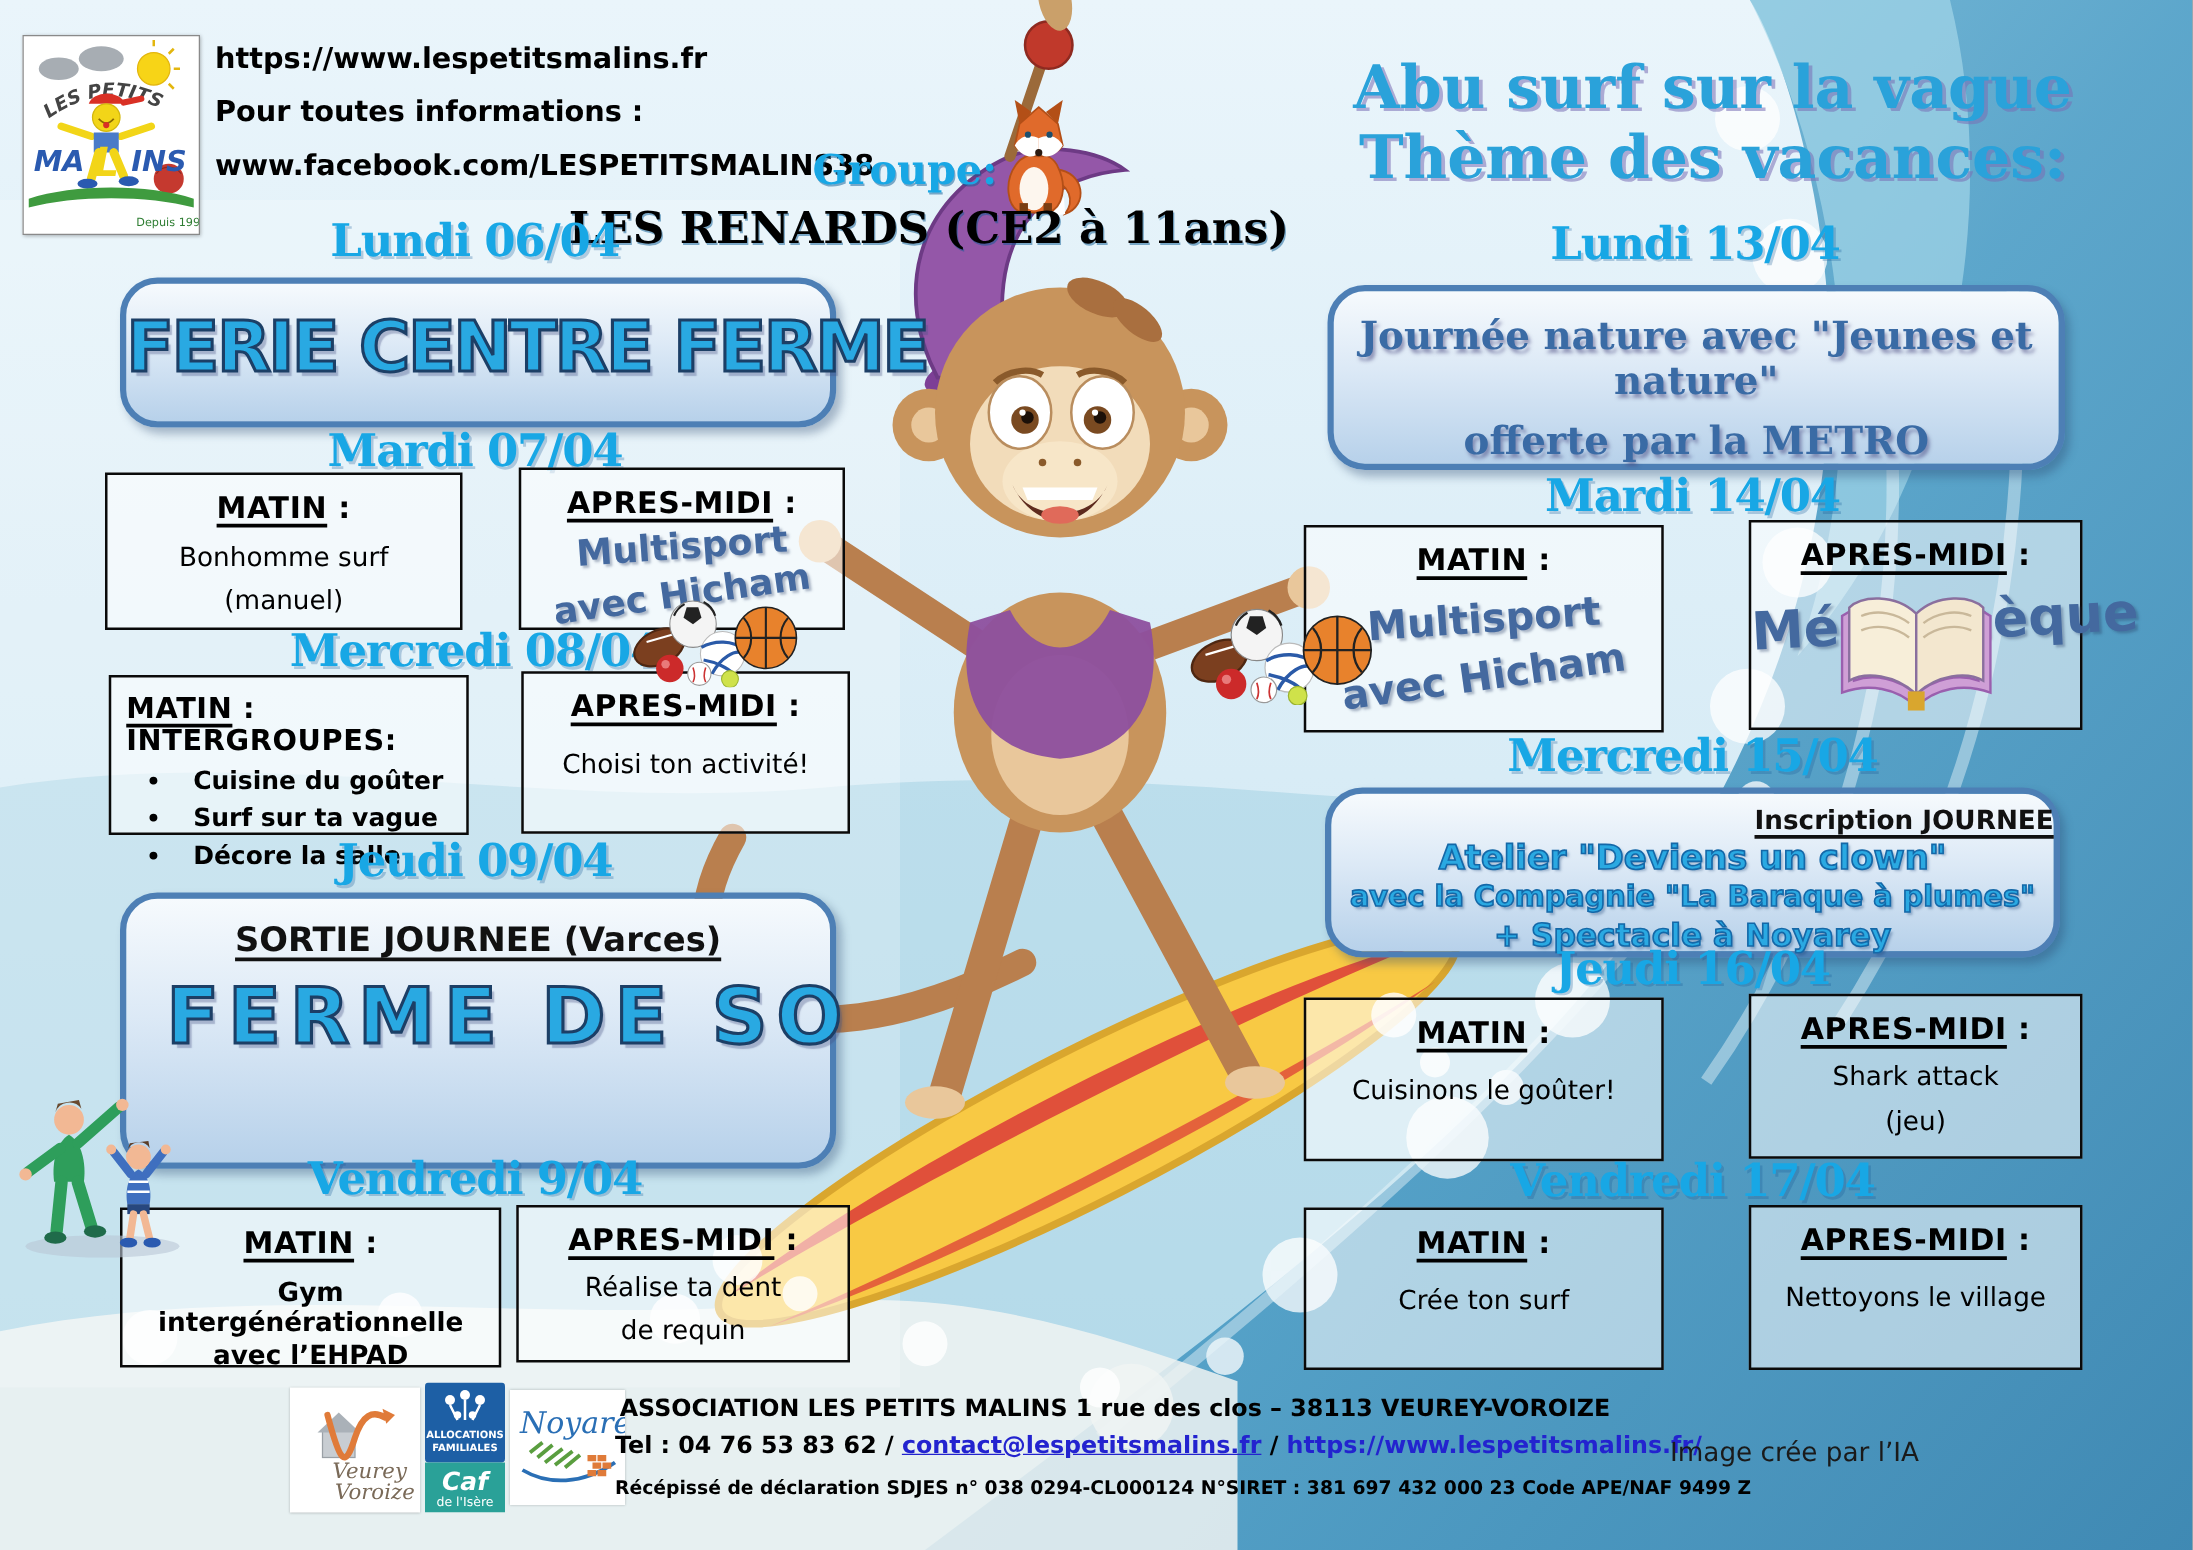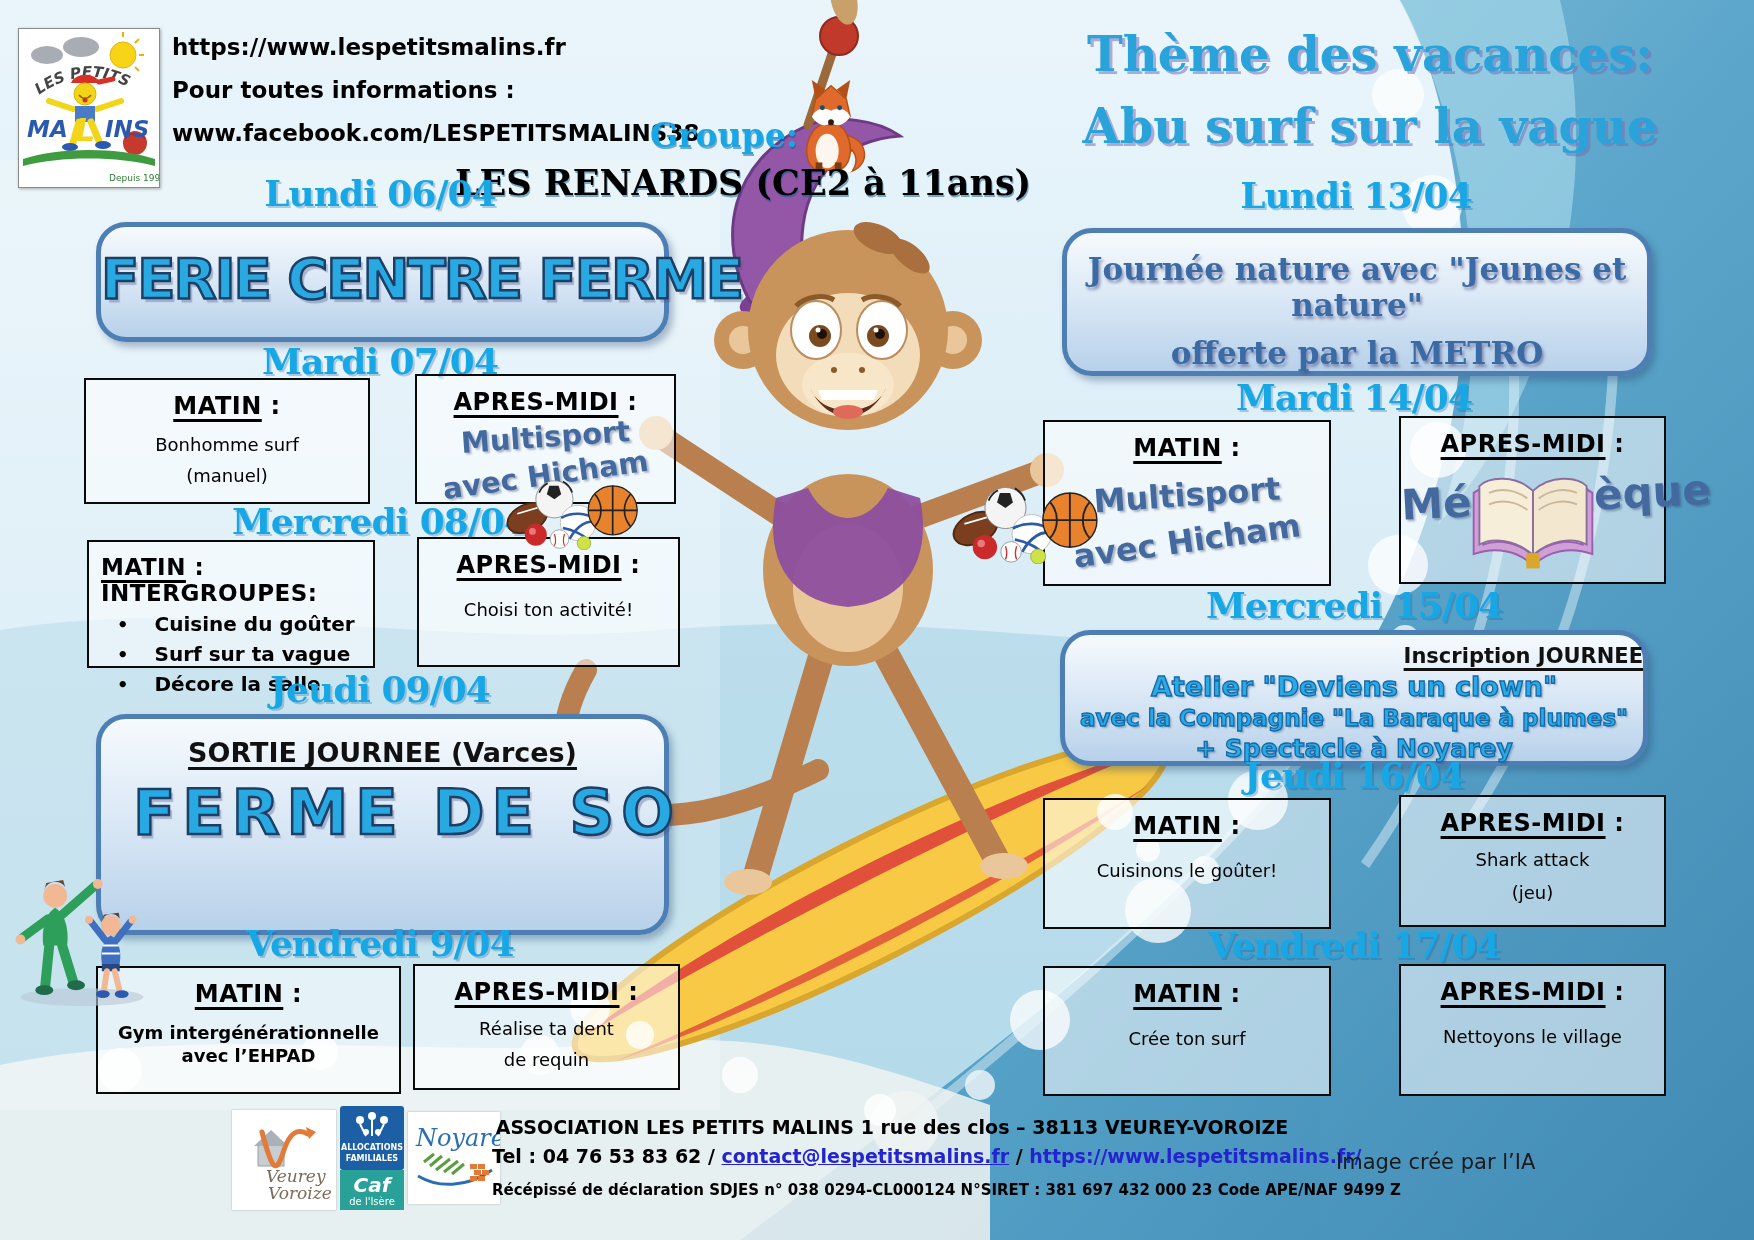--- a/index.html
+++ b/index.html
@@ -34,21 +34,21 @@
     text-align:center;text-shadow:2px 2px 2px rgba(30,70,120,.35);white-space:nowrap;}
   .cl1{font-size:27px;margin-top:3px;}
   .cl2{font-size:23px;margin-top:3px;}
   .cl3{font-size:25px;margin-top:3px;}
 
   
   .abox{background:rgba(255,255,255,.55);border:2px solid #0a0a0a;}
   .abox-title{font-size:24px;font-weight:bold;letter-spacing:.5px;text-align:center;
     margin-top:12px;color:#000;}
   .abox-title.left{text-align:left;padding-left:12px;font-size:23px;}
-  .abox-line{font-size:18px;text-align:center;color:#000;}
+  .abox-line{font-size:21px;text-align:center;color:#000;}
   .b{font-weight:bold;}
   .bullet-row{font-size:20px;font-weight:bold;color:#000;margin:6px 0 0 28px;}
   .bullet-row::before{content:"•";margin-right:26px;font-size:18px;}
   .wordart{font-weight:bold;color:#44699f;text-align:center;
     text-shadow:2px 2px 2px rgba(40,60,100,.35);white-space:nowrap;}
   .media{font-size:42px;transform:rotate(-3deg);margin-top:16px;}
 
   
   .logo-box{background:#fff;border:1px solid #8a8a8a;box-shadow:1px 1px 3px rgba(0,0,0,.3);}
   .info-line{font-size:23px;font-weight:bold;color:#000;margin-bottom:17px;white-space:nowrap;}
@@ -248,22 +248,22 @@
     <path d="M20,40 C26,50 37,52 40,45 L40,34 C32,30 24,32 20,40 Z" fill="#fff"></path>
     <path d="M60,40 C54,50 43,52 40,45 L40,34 C48,30 56,32 60,40 Z" fill="#fff"></path>
     <circle cx="40" cy="46" r="3" fill="#2b1a10"></circle>
     <circle cx="31" cy="31" r="2.6" fill="#1c4f6e"></circle>
       <circle cx="49" cy="31" r="2.6" fill="#1c4f6e"></circle>
   </svg>
 
   <div class="abs group-name" style="left:455px;top:162px;width:570px">LES RENARDS (CE2 à 11ans)</div>
 
   <div class="abs" style="left:1040px;top:26px;width:660px">
+    <div class="theme-line" style="margin-top:16px">Abu surf sur la vague</div>
     <div class="theme-line">Thème des vacances:</div>
-    <div class="theme-line" style="margin-top:16px">Abu surf sur la vague</div>
   </div>
 
   <div class="abs day-heading" style="left:80px;top:172px;width:600px">Lundi 06/04</div>
 
   <div class="abs banner" style="left:96px;top:222px;width:563px;height:110px">
     <div class="banner-bigtext ferie">FERIE CENTRE FERME</div>
   </div>
 
   <div class="abs day-heading" style="left:80px;top:340px;width:600px">Mardi 07/04</div>
 

